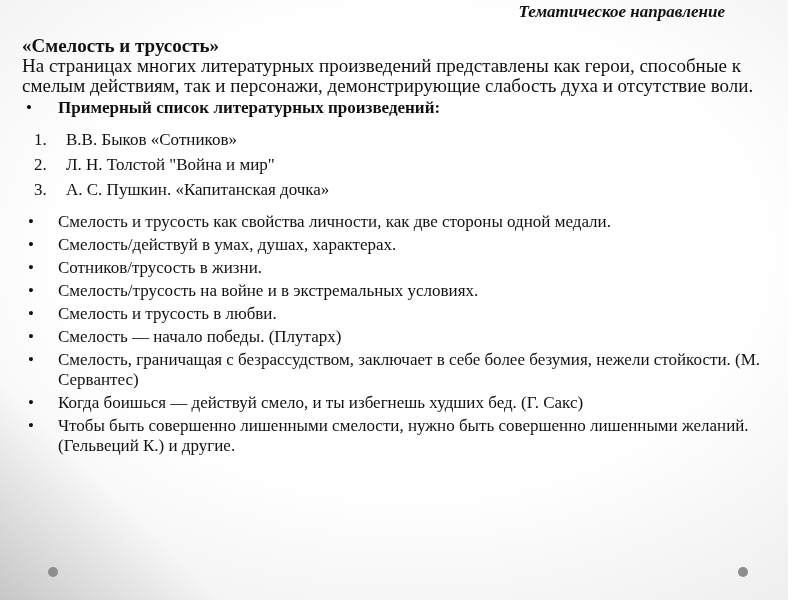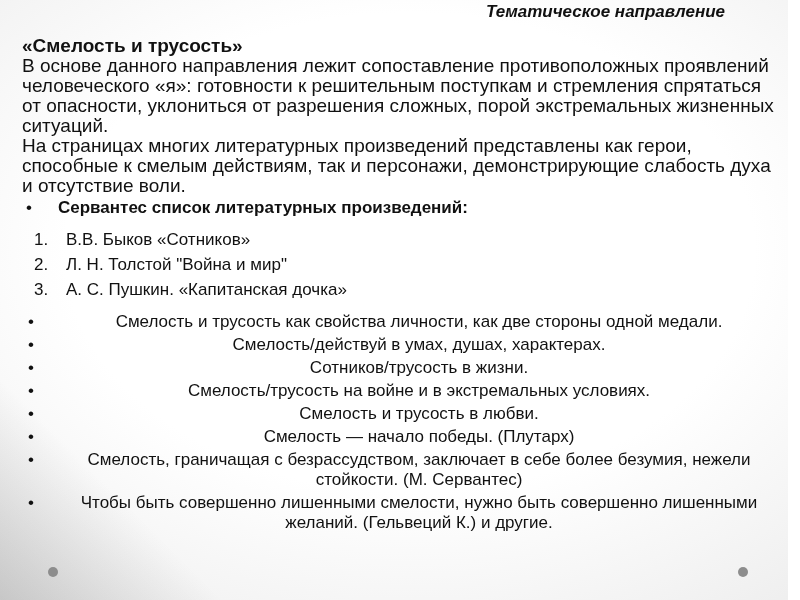--- a/index.html
+++ b/index.html
@@ -6,21 +6,21 @@
     margin: 0;
     padding: 0;
     width: 800px;
     height: 600px;
     overflow: hidden;
   }
   .slide {
     position: relative;
     width: 788px;
     height: 600px;
-    font-family: Liberation Sans, sans-serif;
+    font-family: Liberation Serif, serif;
     color: #111111;
     background:
       linear-gradient(45deg, rgba(110,110,110,0.30) 0%, rgba(110,110,110,0) 16%),
       radial-gradient(ellipse 115% 105% at 52% 42%, #ffffff 38%, #eaeaea 78%, #d7d7d7 100%);
   }
   .slide-title {
     position: absolute;
     top: 2px;
     right: 63px;
     font-size: 17px;
@@ -80,21 +80,20 @@
     position: absolute;
     left: -32px;
     top: 0;
   }
 
   
   ul.bullet-list {
     margin: 0;
     padding: 0 0 0 36px;
     list-style: none;
-    text-align: center;
   }
   ul.bullet-list li {
     position: relative;
     margin-top: 3px;
     line-height: 20px;
   }
   ul.bullet-list li::before {
     content: "\2022";
     position: absolute;
     left: -30px;
@@ -116,45 +115,45 @@
 <body>
 
 <div class="slide">
 
   <div class="slide-title">Тематическое направление</div>
 
   <div class="content">
 
     <h2 class="topic-heading">«Смелость и трусость»</h2>
 
-    <p>В основе данного направления лежит сопоставление противоположных проявлений человеческого «я»: готовности к решительным поступкам и стремления спрятаться от опасности, уклониться от разрешения сложных, порой экстремальных жизненных ситуаций.</p>
 
     <p>На страницах многих литературных произведений представлены как герои, способные к смелым действиям, так и персонажи, демонстрирующие слабость духа и отсутствие воли.</p>
 
-    <div class="li-row">Сервантес список литературных произведений:</div>
+    <div class="li-row">Примерный список литературных произведений:</div>
 
     <ol class="works-list">
         <li>В.В. Быков «Сотников»</li>
         <li>Л. Н. Толстой "Война и мир"</li>
         <li>А. С. Пушкин. «Капитанская дочка»</li>
       </ol>
 
 
     <ul class="bullet-list">
         <li>Смелость и трусость как свойства личности, как две стороны одной медали.</li>
         <li>Смелость/действуй в умах, душах, характерах.</li>
         <li>Сотников/трусость в жизни.</li>
         <li>Смелость/трусость на войне и в экстремальных условиях.</li>
         <li>Смелость и трусость в любви.</li>
       </ul>
 
 
     <ul class="bullet-list">
         <li>Смелость — начало победы. (Плутарх)</li>
         <li>Смелость, граничащая с безрассудством, заключает в себе более безумия, нежели стойкости. (М. Сервантес)</li>
+        <li>Когда боишься — действуй смело, и ты избегнешь худших бед. (Г. Сакс)</li>
         <li>Чтобы быть совершенно лишенными смелости, нужно быть совершенно лишенными желаний. (Гельвеций К.) и другие.</li>
       </ul>
 
   </div>
 
   <div class="dot dot-left"></div>
   <div class="dot dot-right"></div>
 
 </div>
 

